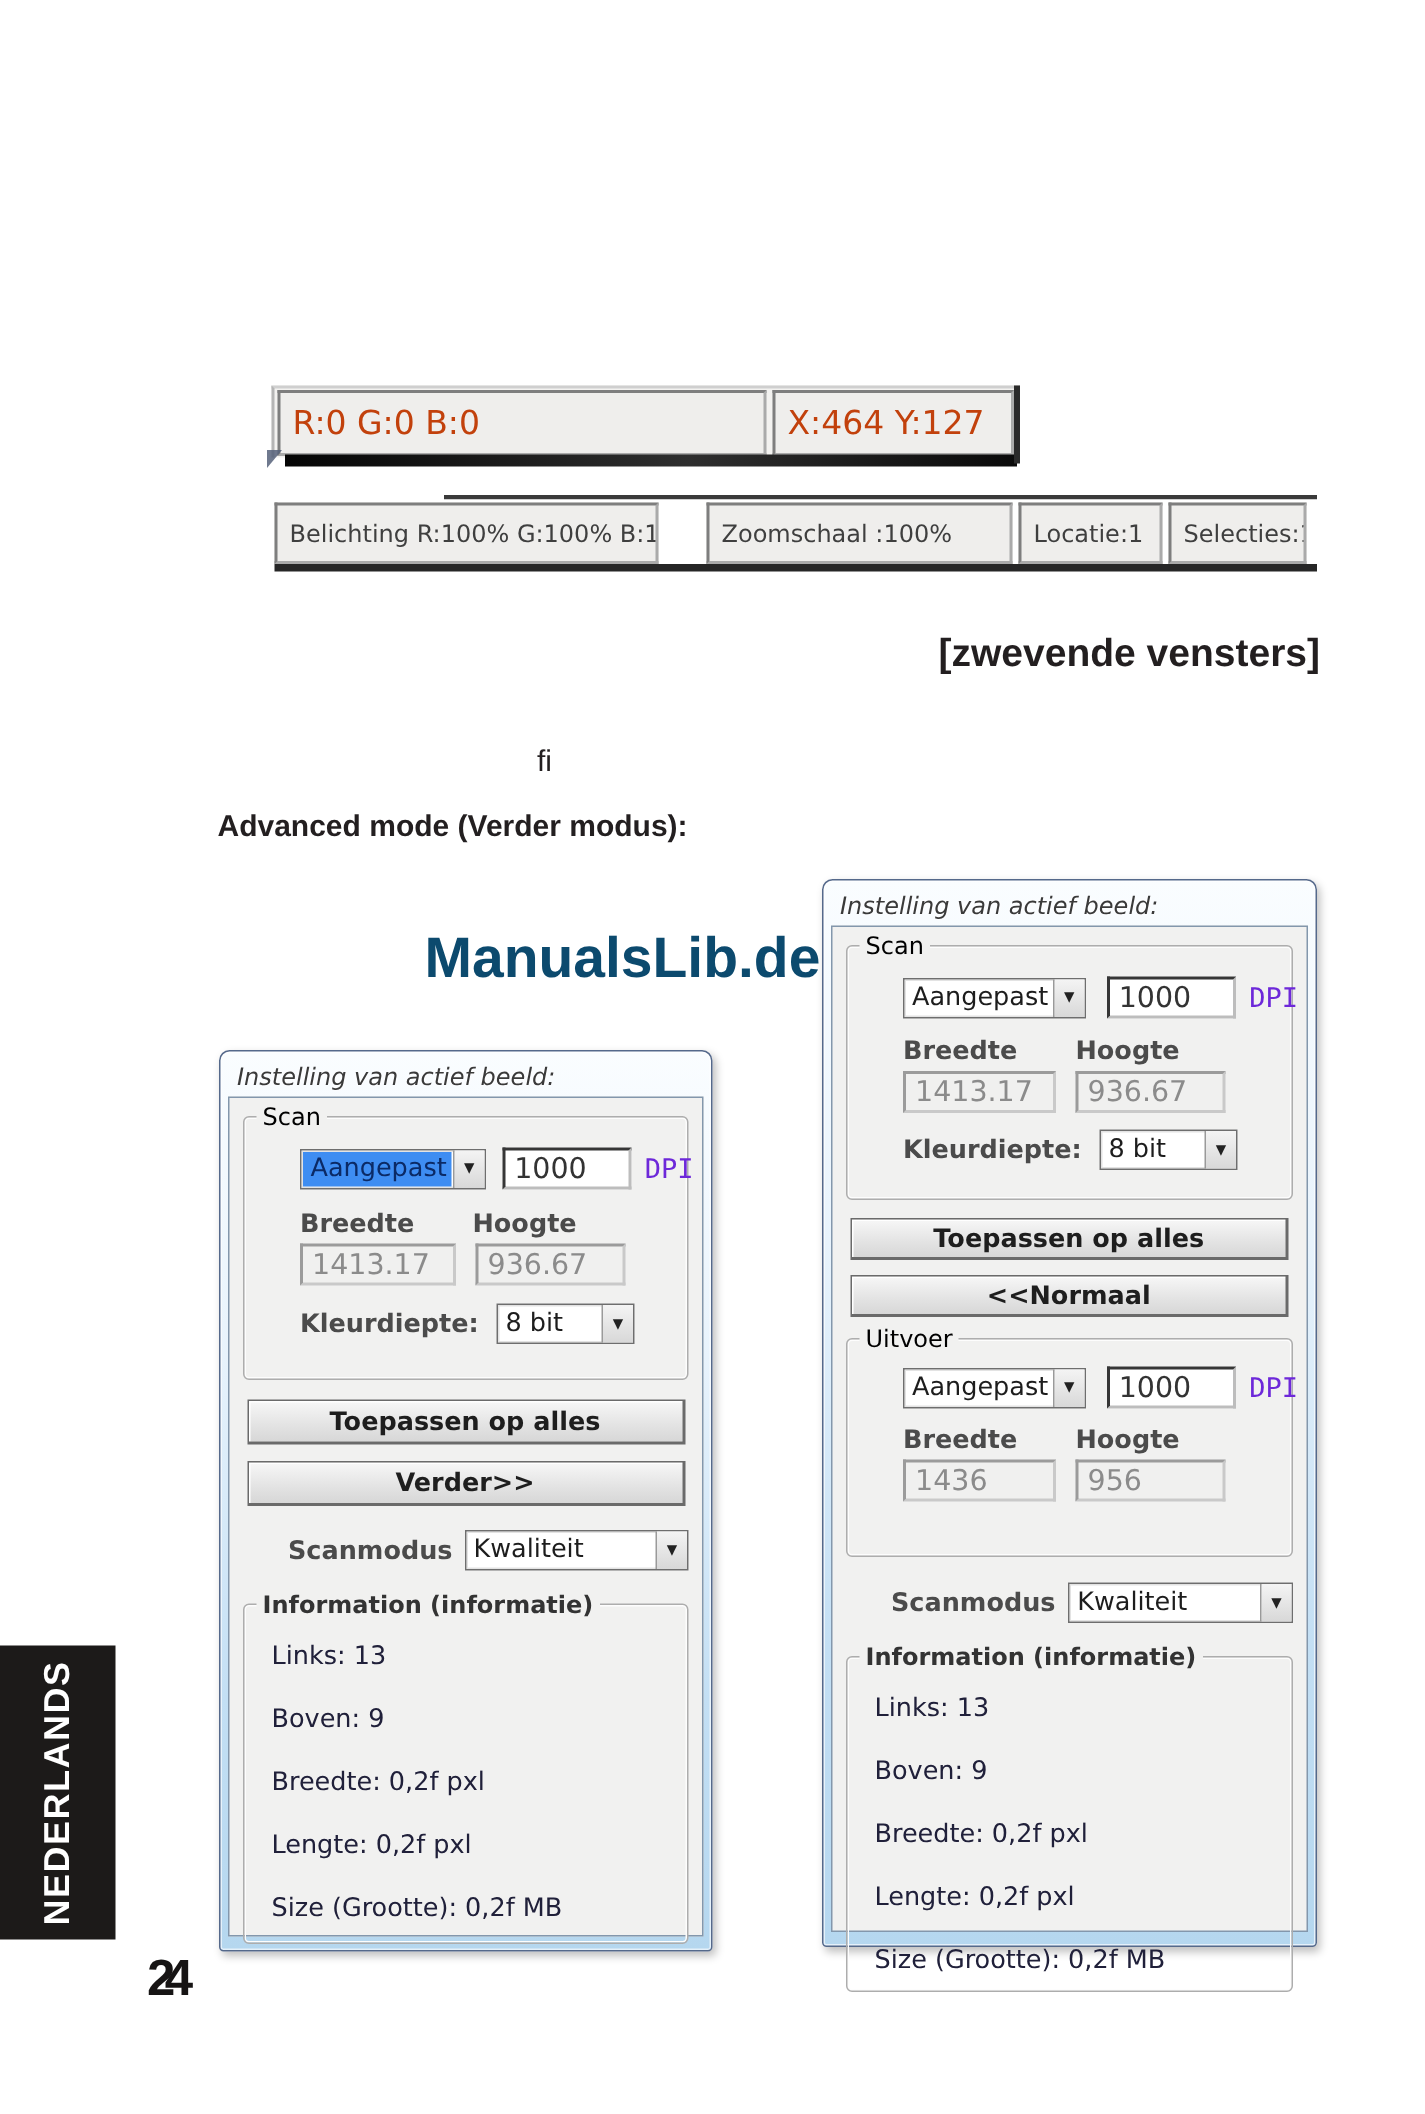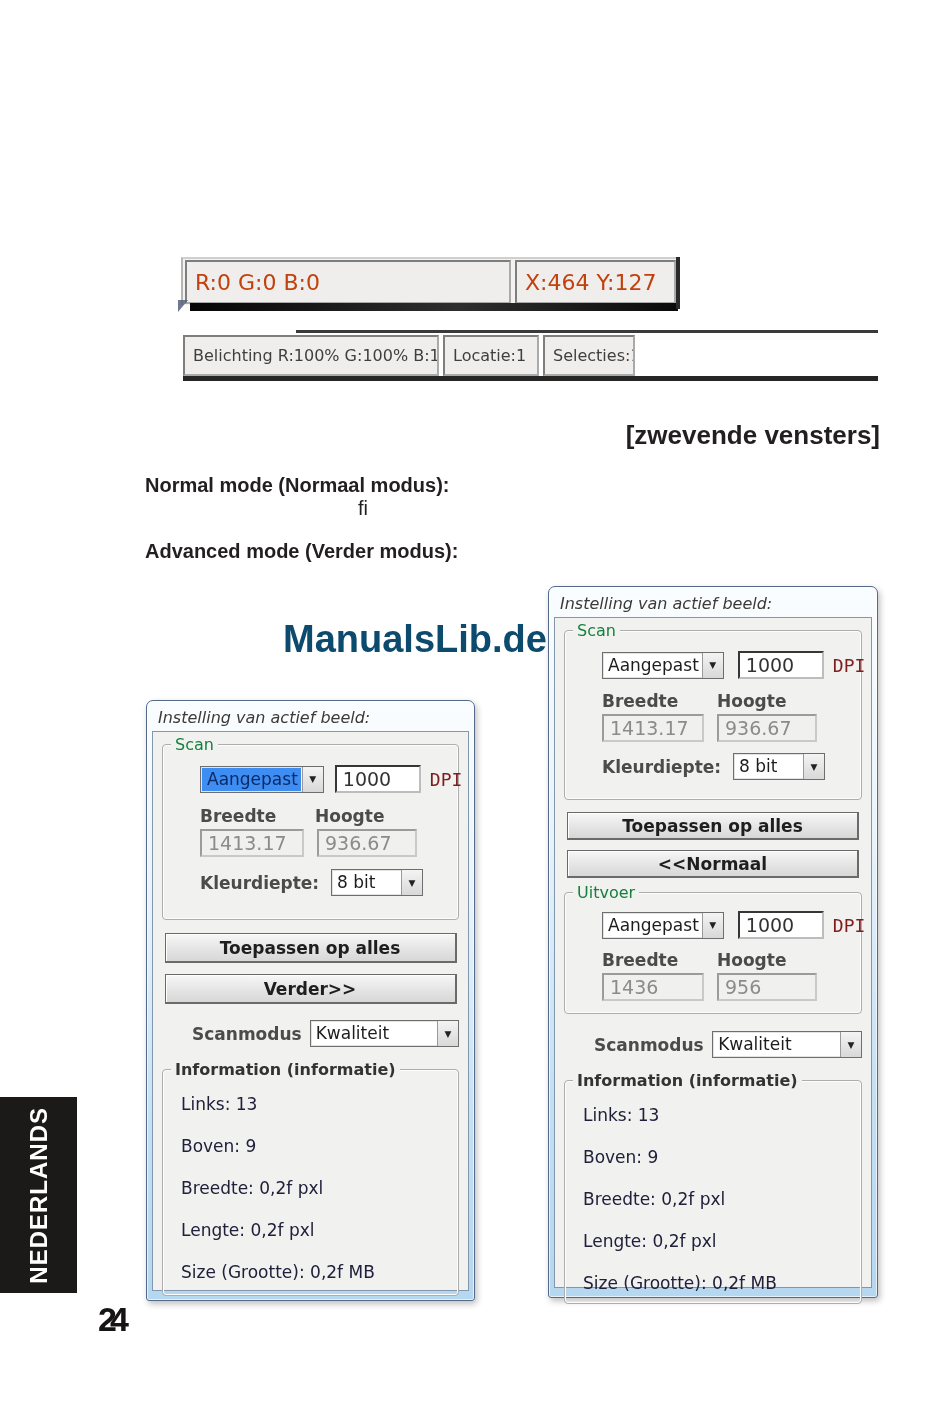--- a/index.html
+++ b/index.html
@@ -72,21 +72,21 @@
     background:#f1f1f0; border:1px solid #8397ac; height:calc(100% - 31px);
     padding:4px 9px 0 9px; position:relative;
   }
 
   .groupbox {
     position:relative; border:1px solid #adadad; border-radius:4px;
     box-shadow:inset 0 0 0 1px #fdfdfd; padding:20px 10px 8px 10px;
   }
   .gb-legend {
     position:absolute; top:-9px; left:8px; background:#f1f1f0; padding:0 4px;
-    font-size:16px; color:#15803d; line-height:18px;
+    font-size:16px; color:#000000; line-height:18px;
   }
   .gb-legend.bold { font-weight:bold; color:#333; }
 
   .row { display:flex; align-items:center;padding-left:27px; }
 
   .combo {
     display:flex; align-items:stretch; background:#ffffff;
     border:1px solid #6e6e6e; box-shadow:inset 0 0 0 1px #e3e3e3; height:27px;
   }
   .combo-text { flex:1; font-size:17px; color:#1d1d1d; padding:2px 3px 0 5px; overflow:hidden; white-space:nowrap; }
@@ -95,21 +95,21 @@
     width:21px; background:linear-gradient(180deg,#f4f4f4,#d8d8d8);
     border-left:1px solid #9a9a9a; display:flex; align-items:center; justify-content:center;
     font-size:9px; color:#222;
   }
 
   .txt {
     height:28px; border:2px inset #bdbdbd; border-top-color:#8a8a8a; border-left-color:#8a8a8a;
     background:#ffffff; font-family:"DejaVu Sans", sans-serif; font-size:19px; color:#333;
     padding:0 6px; width:86px;
   }
-  .dpi-label { font-family:"DejaVu Sans Mono", monospace; font-size:18px; color:#7f1d1d; margin-left:9px; }
+  .dpi-label { font-family:"DejaVu Sans Mono", monospace; font-size:18px; color:#6d28d9; margin-left:9px; }
 
   .field-label { font-size:17px; font-weight:bold; color:#4b4b4b; }
   .disabled-field {
     height:28px; border:2px solid; border-color:#9b9b9b #c9c9c9 #c9c9c9 #9b9b9b;
     background:#f0f0ef; color:#8b8b8b; font-size:19px; padding:1px 6px 0 6px;
   }
 
   .btn {
     display:block; width:292px; height:30px; margin:0 auto;
     border:1px solid #6a6a6a; border-bottom-width:2px; border-right-width:2px;
@@ -146,27 +146,27 @@
     <div class="panel p-rgb">R:0 G:0 B:0</div>
     <div class="panel p-xy">X:464 Y:127</div>
   </div>
   <div class="bar1-shadow"></div>
   <div class="bar1-vline"></div>
   <div class="cursor-artifact"></div>
 
   <div class="bar2-topline"></div>
   <div class="shot-bar bar2">
     <div class="panel p-belich">Belichting R:100% G:100% B:100%</div>
+    <div class="panel p-zoom">Zoomschaal :100%</div>
     <div class="panel p-loc">Locatie:1</div>
     <div class="panel p-sel">Selecties:1</div>
   </div>
   <div class="bar2-shadow"></div>
 
   <div class="doc-head h-floating">[zwevende vensters]</div>
-  <div class="doc-head h-normal">Normal mode (Normaal modus):</div>
   <div class="doc-head h-fi">fi</div>
   <div class="doc-head h-advanced">Advanced mode (Verder modus):</div>
 
   <div class="dialog dlg-normal">
     <div class="dialog-title">Instelling van actief beeld:</div>
     <div class="dialog-client">
 
       <div class="groupbox" style="margin-top:8px; height:176px;">
         <span class="gb-legend">Scan</span>
         <div class="row">
@@ -246,21 +246,21 @@
           <div class="combo" style="width:92px;">
             <span class="combo-text">8 bit</span>
             <span class="combo-btn">▼</span>
           </div>
         </div>
       </div>
 
       <button class="btn" style="margin-top:12px; height:28px;">Toepassen op alles</button>
       <button class="btn" style="margin-top:10px; height:28px;">&lt;&lt;Normaal</button>
 
-      <div class="groupbox" style="margin-top:14px; height:122px; padding-top:18px;">
+      <div class="groupbox" style="margin-top:14px; height:146px; padding-top:18px;">
         <span class="gb-legend">Uitvoer</span>
         <div class="row">
           <div class="combo" style="width:166px;">
             <span class="combo-text">Aangepast</span>
             <span class="combo-btn">▼</span>
           </div>
           <input class="txt" style="margin-left: 14px;" value="1000">
           <span class="dpi-label">DPI</span>
         </div>
         <div class="row" style="margin-top:11px;">

